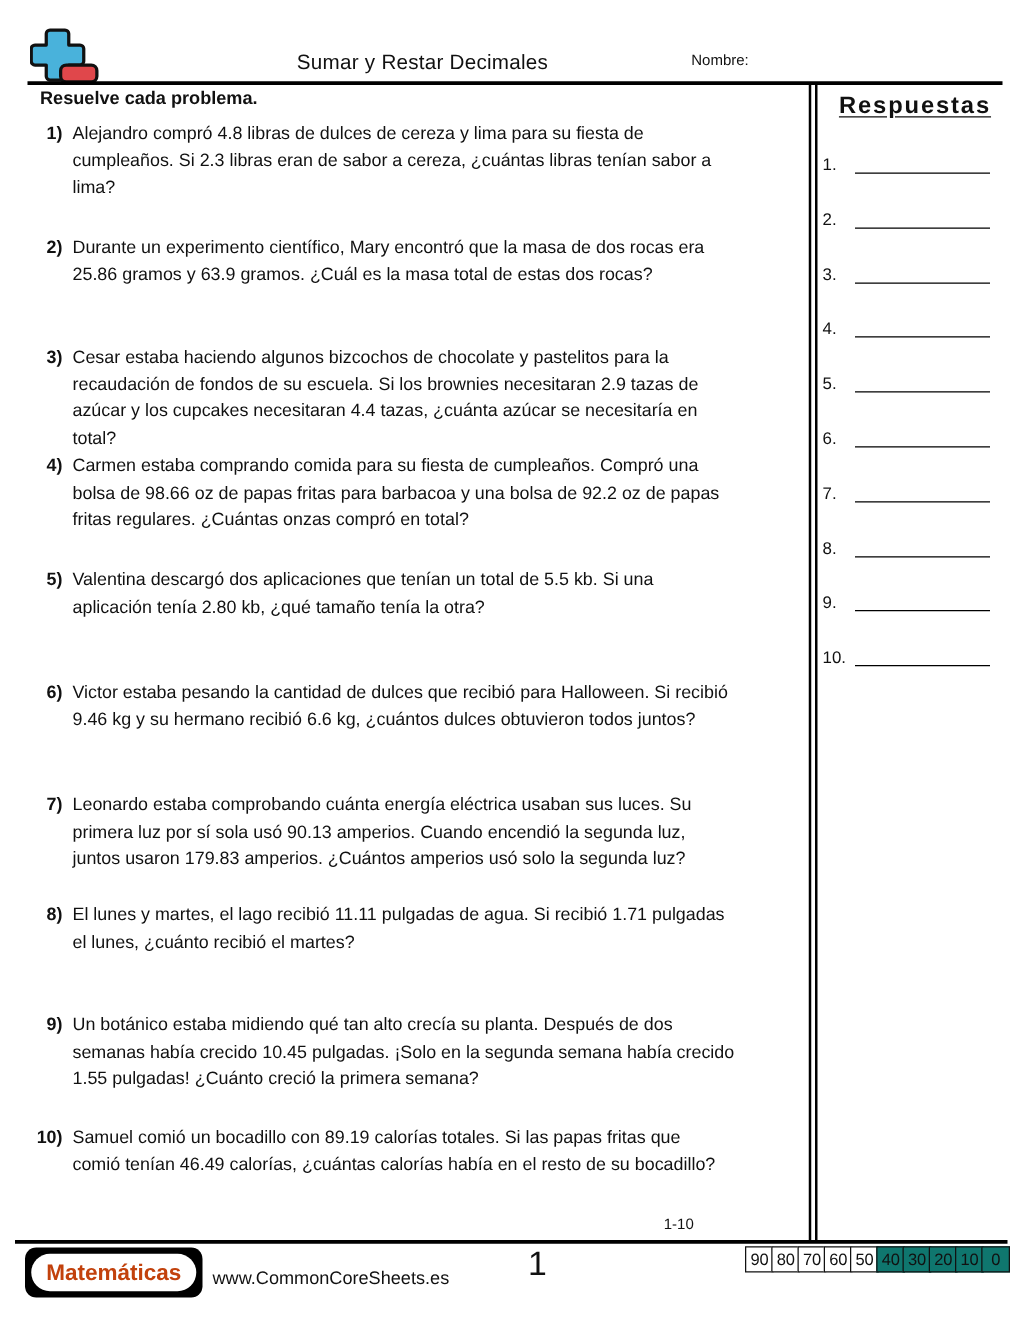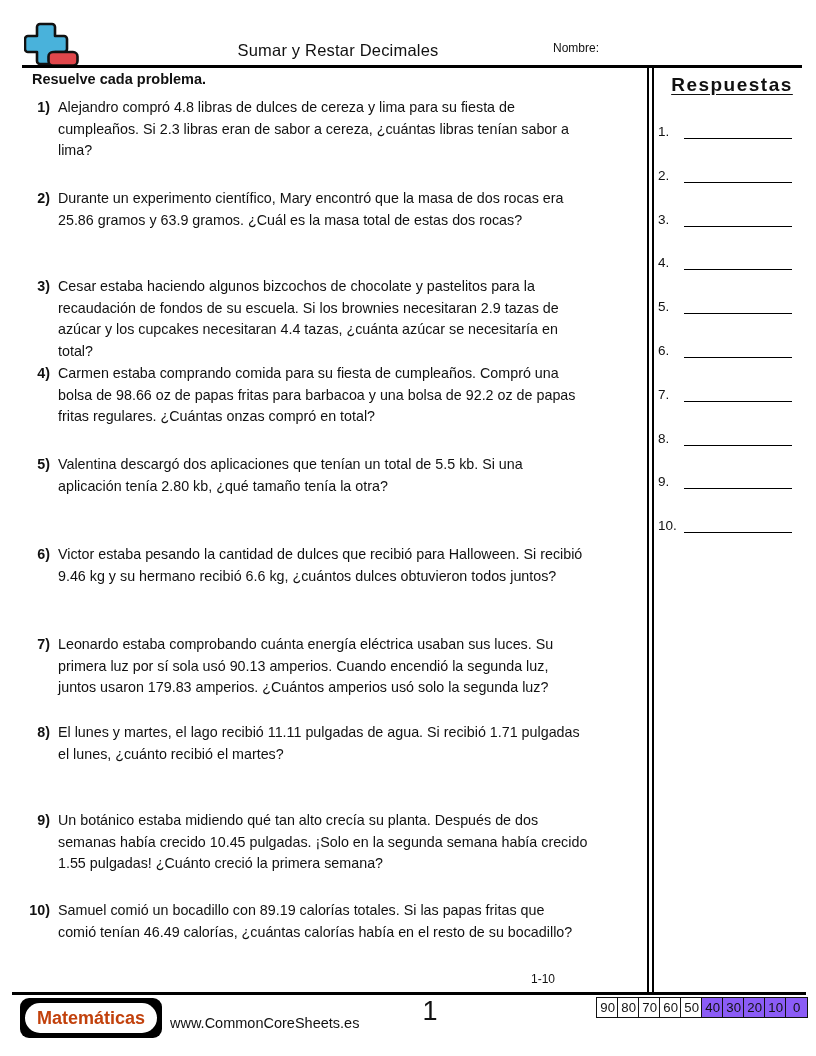--- a/index.html
+++ b/index.html
@@ -49,21 +49,21 @@
                 display:flex; align-items:center; justify-content:center;
                 font-weight:bold; font-size:18px; color:#c2410c; }
   .website { position:absolute; left:170px; top:1015px; font-size:14.5px; }
   .page-number { position:absolute; left:400px; top:996px; width:60px; text-align:center;
                  font-size:27px; font-weight:500; }
   .score-label { position:absolute; left:531px; top:972px; font-size:12px; }
   .score-table { position:absolute; left:598px; top:997px; display:flex; }
   .score-cell { width:22.6px; height:21px; border:1.6px solid #111; margin-left:-1.6px;
                 display:flex; align-items:center; justify-content:center;
                 font-size:13.2px; background:#fff; }
-  .score-cell.hl { background:#8b5cf6; }
+  .score-cell.hl { background:#0f766e; }
 </style>
 </head>
 <body>
 
 <div class="page">
 
   <svg class="logo" width="56" height="46" viewBox="0 0 56 46">
     <path d="M16 2 h12 a3 3 0 0 1 3 3 v9 h9 a3 3 0 0 1 3 3 v10 a3 3 0 0 1 -3 3 h-9 v9 a3 3 0 0 1 -3 3 h-12 a3 3 0 0 1 -3 -3 v-9 h-9 a3 3 0 0 1 -3 -3 v-10 a3 3 0 0 1 3 -3 h9 v-9 a3 3 0 0 1 3 -3 z" fill="#49b2db" stroke="#111" stroke-width="2.6" stroke-linejoin="round"></path>
     <rect x="24.5" y="30" width="29" height="13.5" rx="4.5" fill="#e0474b" stroke="#111" stroke-width="2.6"></rect>
   </svg>

